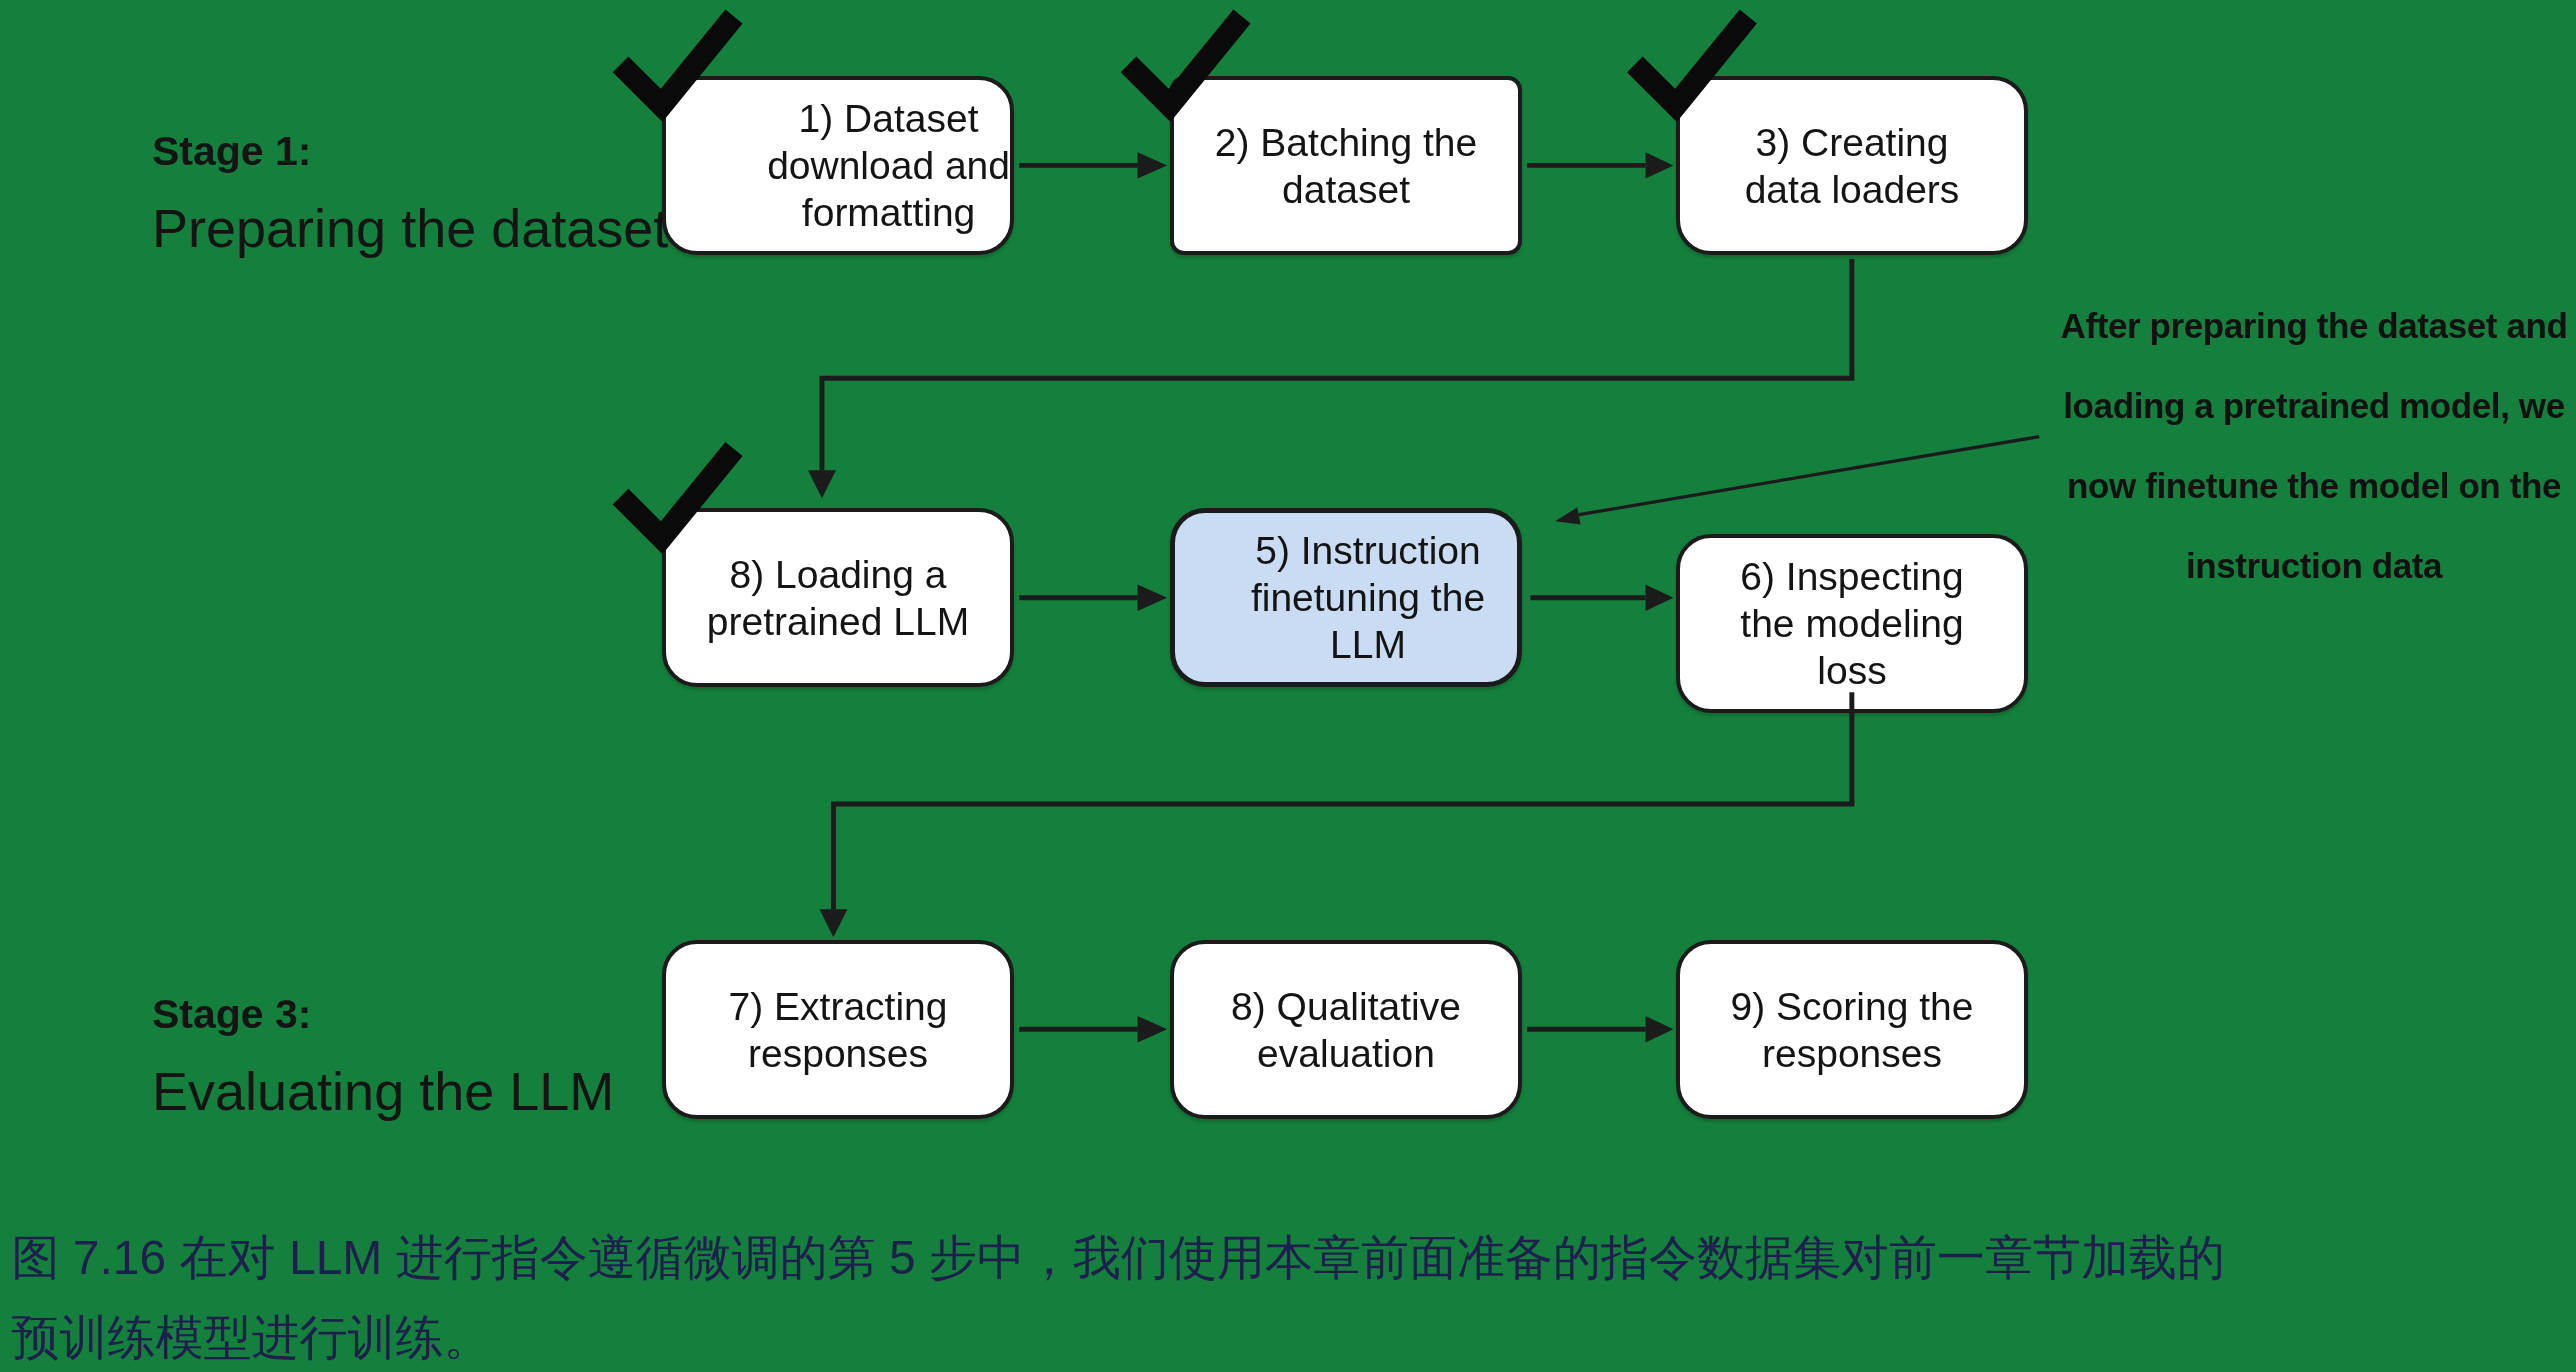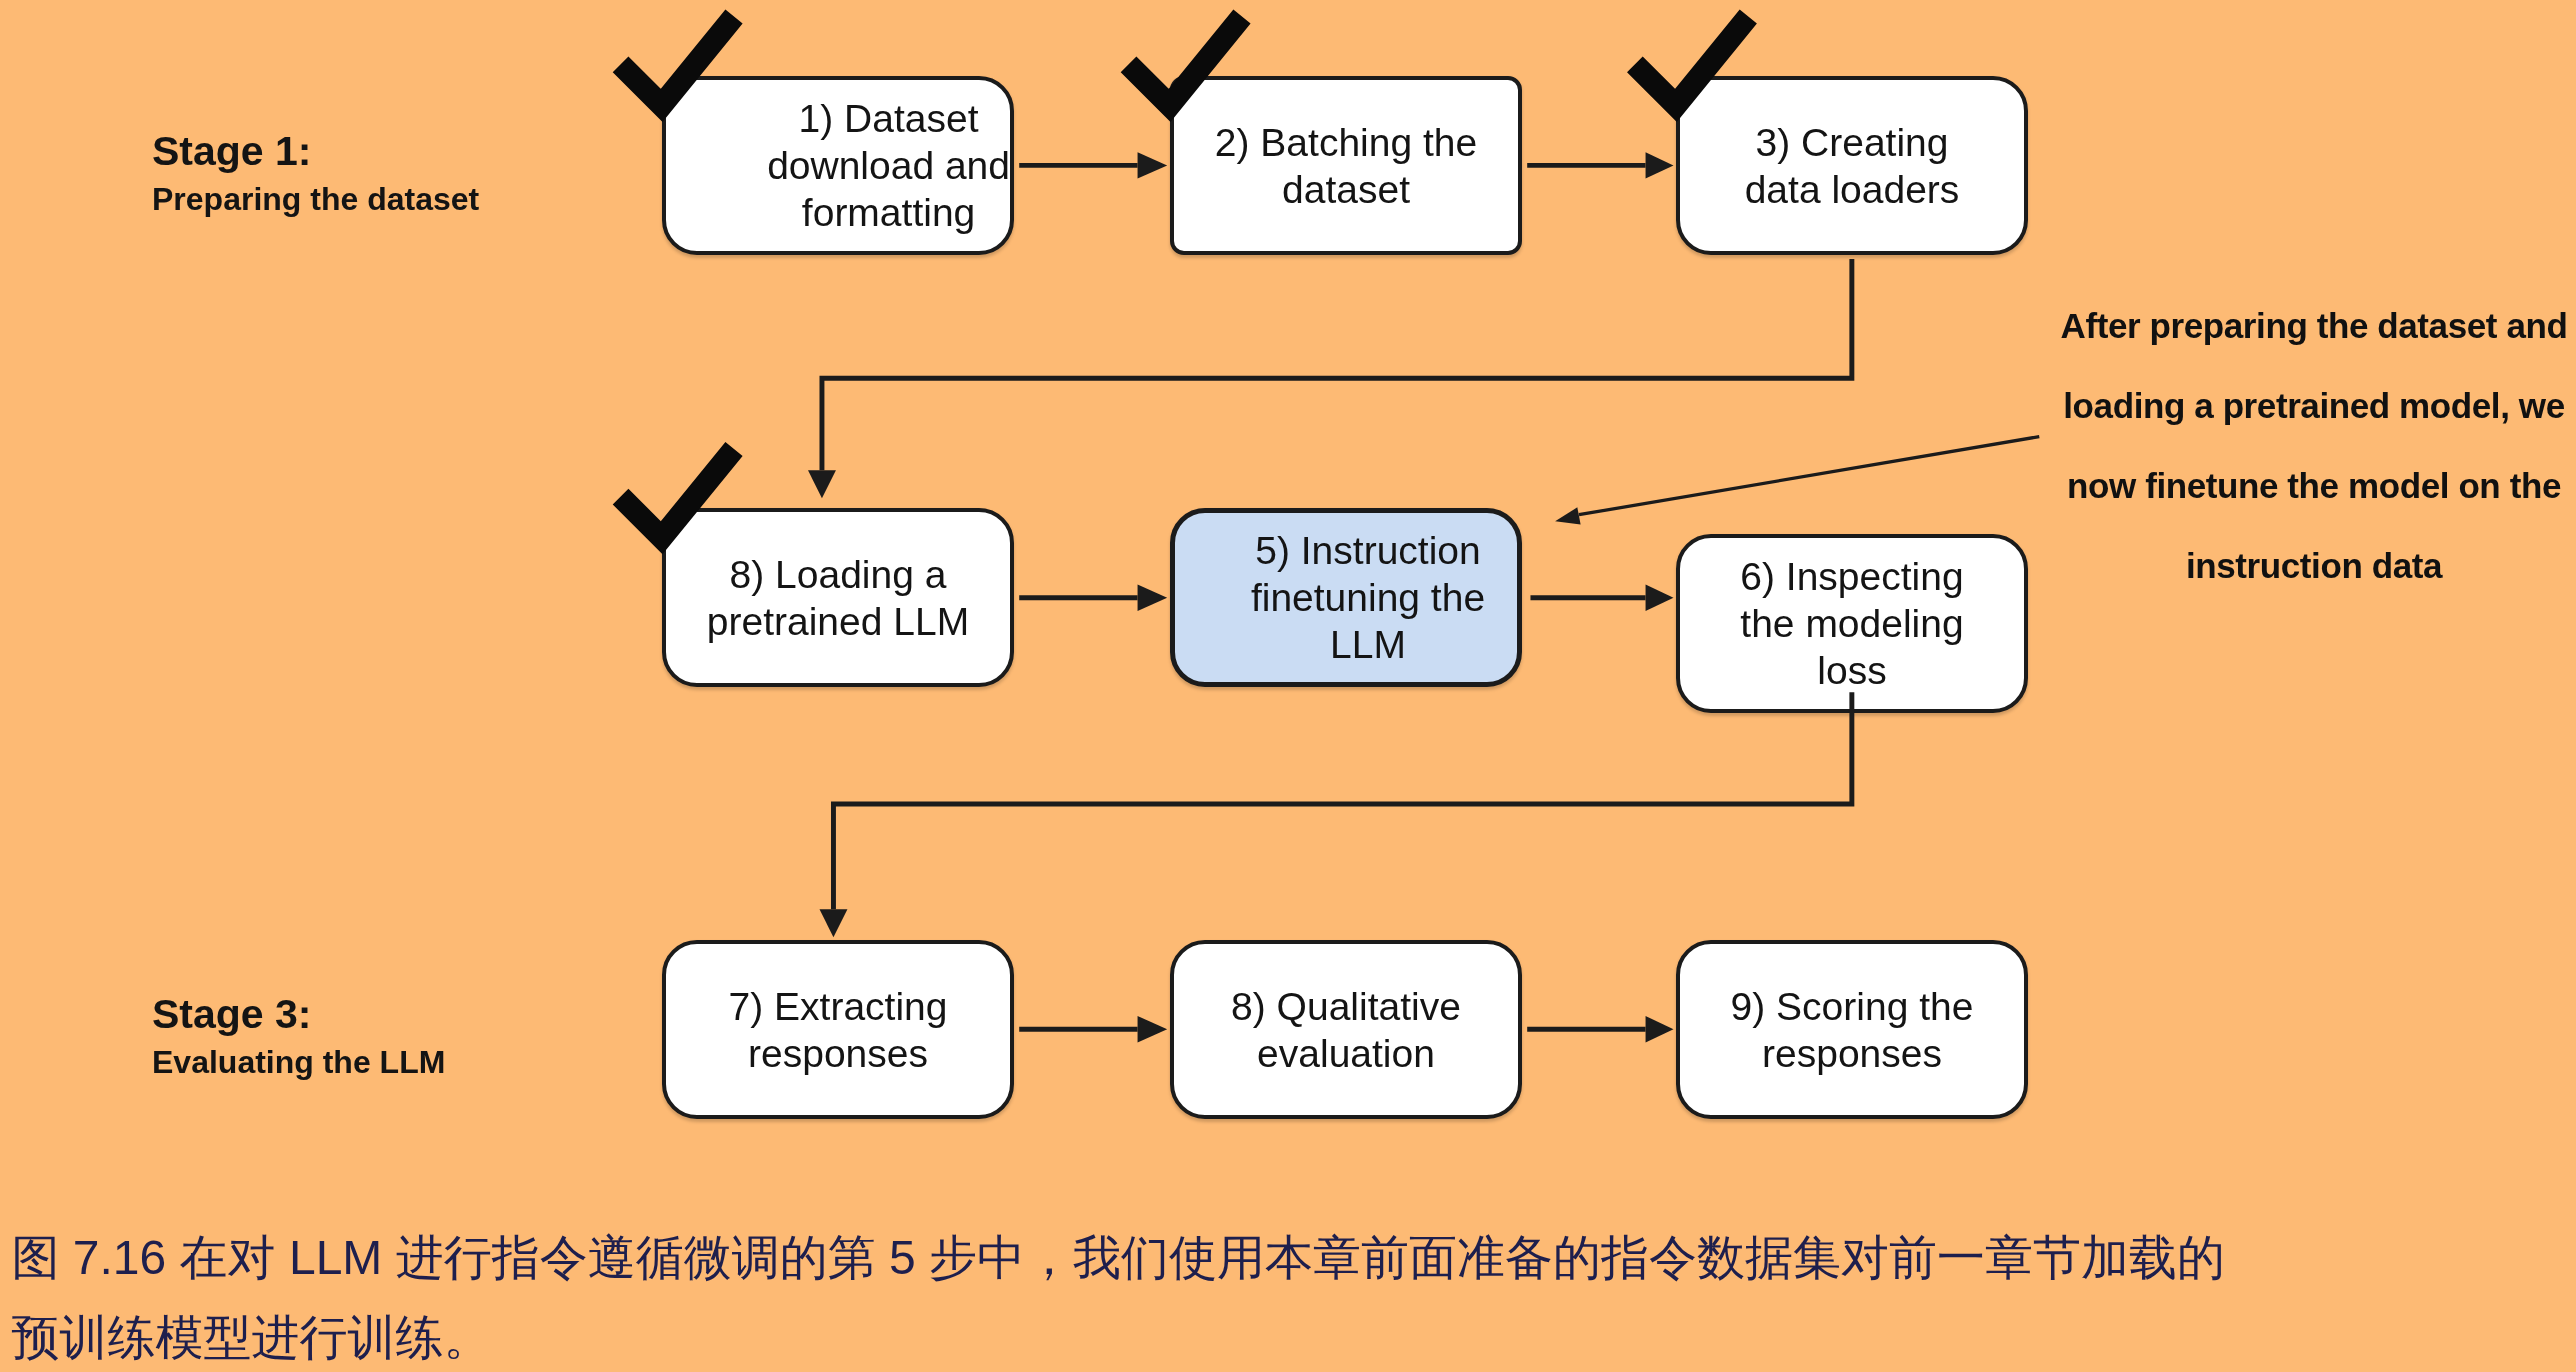--- a/index.html
+++ b/index.html
@@ -1,25 +1,25 @@
 <!DOCTYPE html>
 <html style="font-size:13px"><head>
 <meta charset="utf-8">
 <style>
   html,body{margin:0;padding:0;background:#fdfdfd;}
   #canvas{
     position:relative;
     width:2576px;height:1373px;
-    background:#fdba74;
+    background:#15803d;
     font-family:"Liberation Sans", sans-serif;
     overflow:hidden;
   }
   .stage-label{position:absolute;color:#141414;}
   .stage-title{font-size:41px;font-weight:bold;line-height:48px;}
-  .stage-sub{font-size:32px;font-weight:bold;line-height:48px;}
+  .stage-sub{font-size:54px;font-weight:normal;line-height:48px;margin-top:29px;}
   .box{
     position:absolute;
     width:352px;height:179px;
     border:4.1px solid #1b1b1b;
     border-radius:35px;
     background:#ffffff;
     display:flex;align-items:center;justify-content:center;
     box-shadow:0 2.5px 3.3px rgba(0,0,0,0.18);
     box-sizing:border-box;
   }

